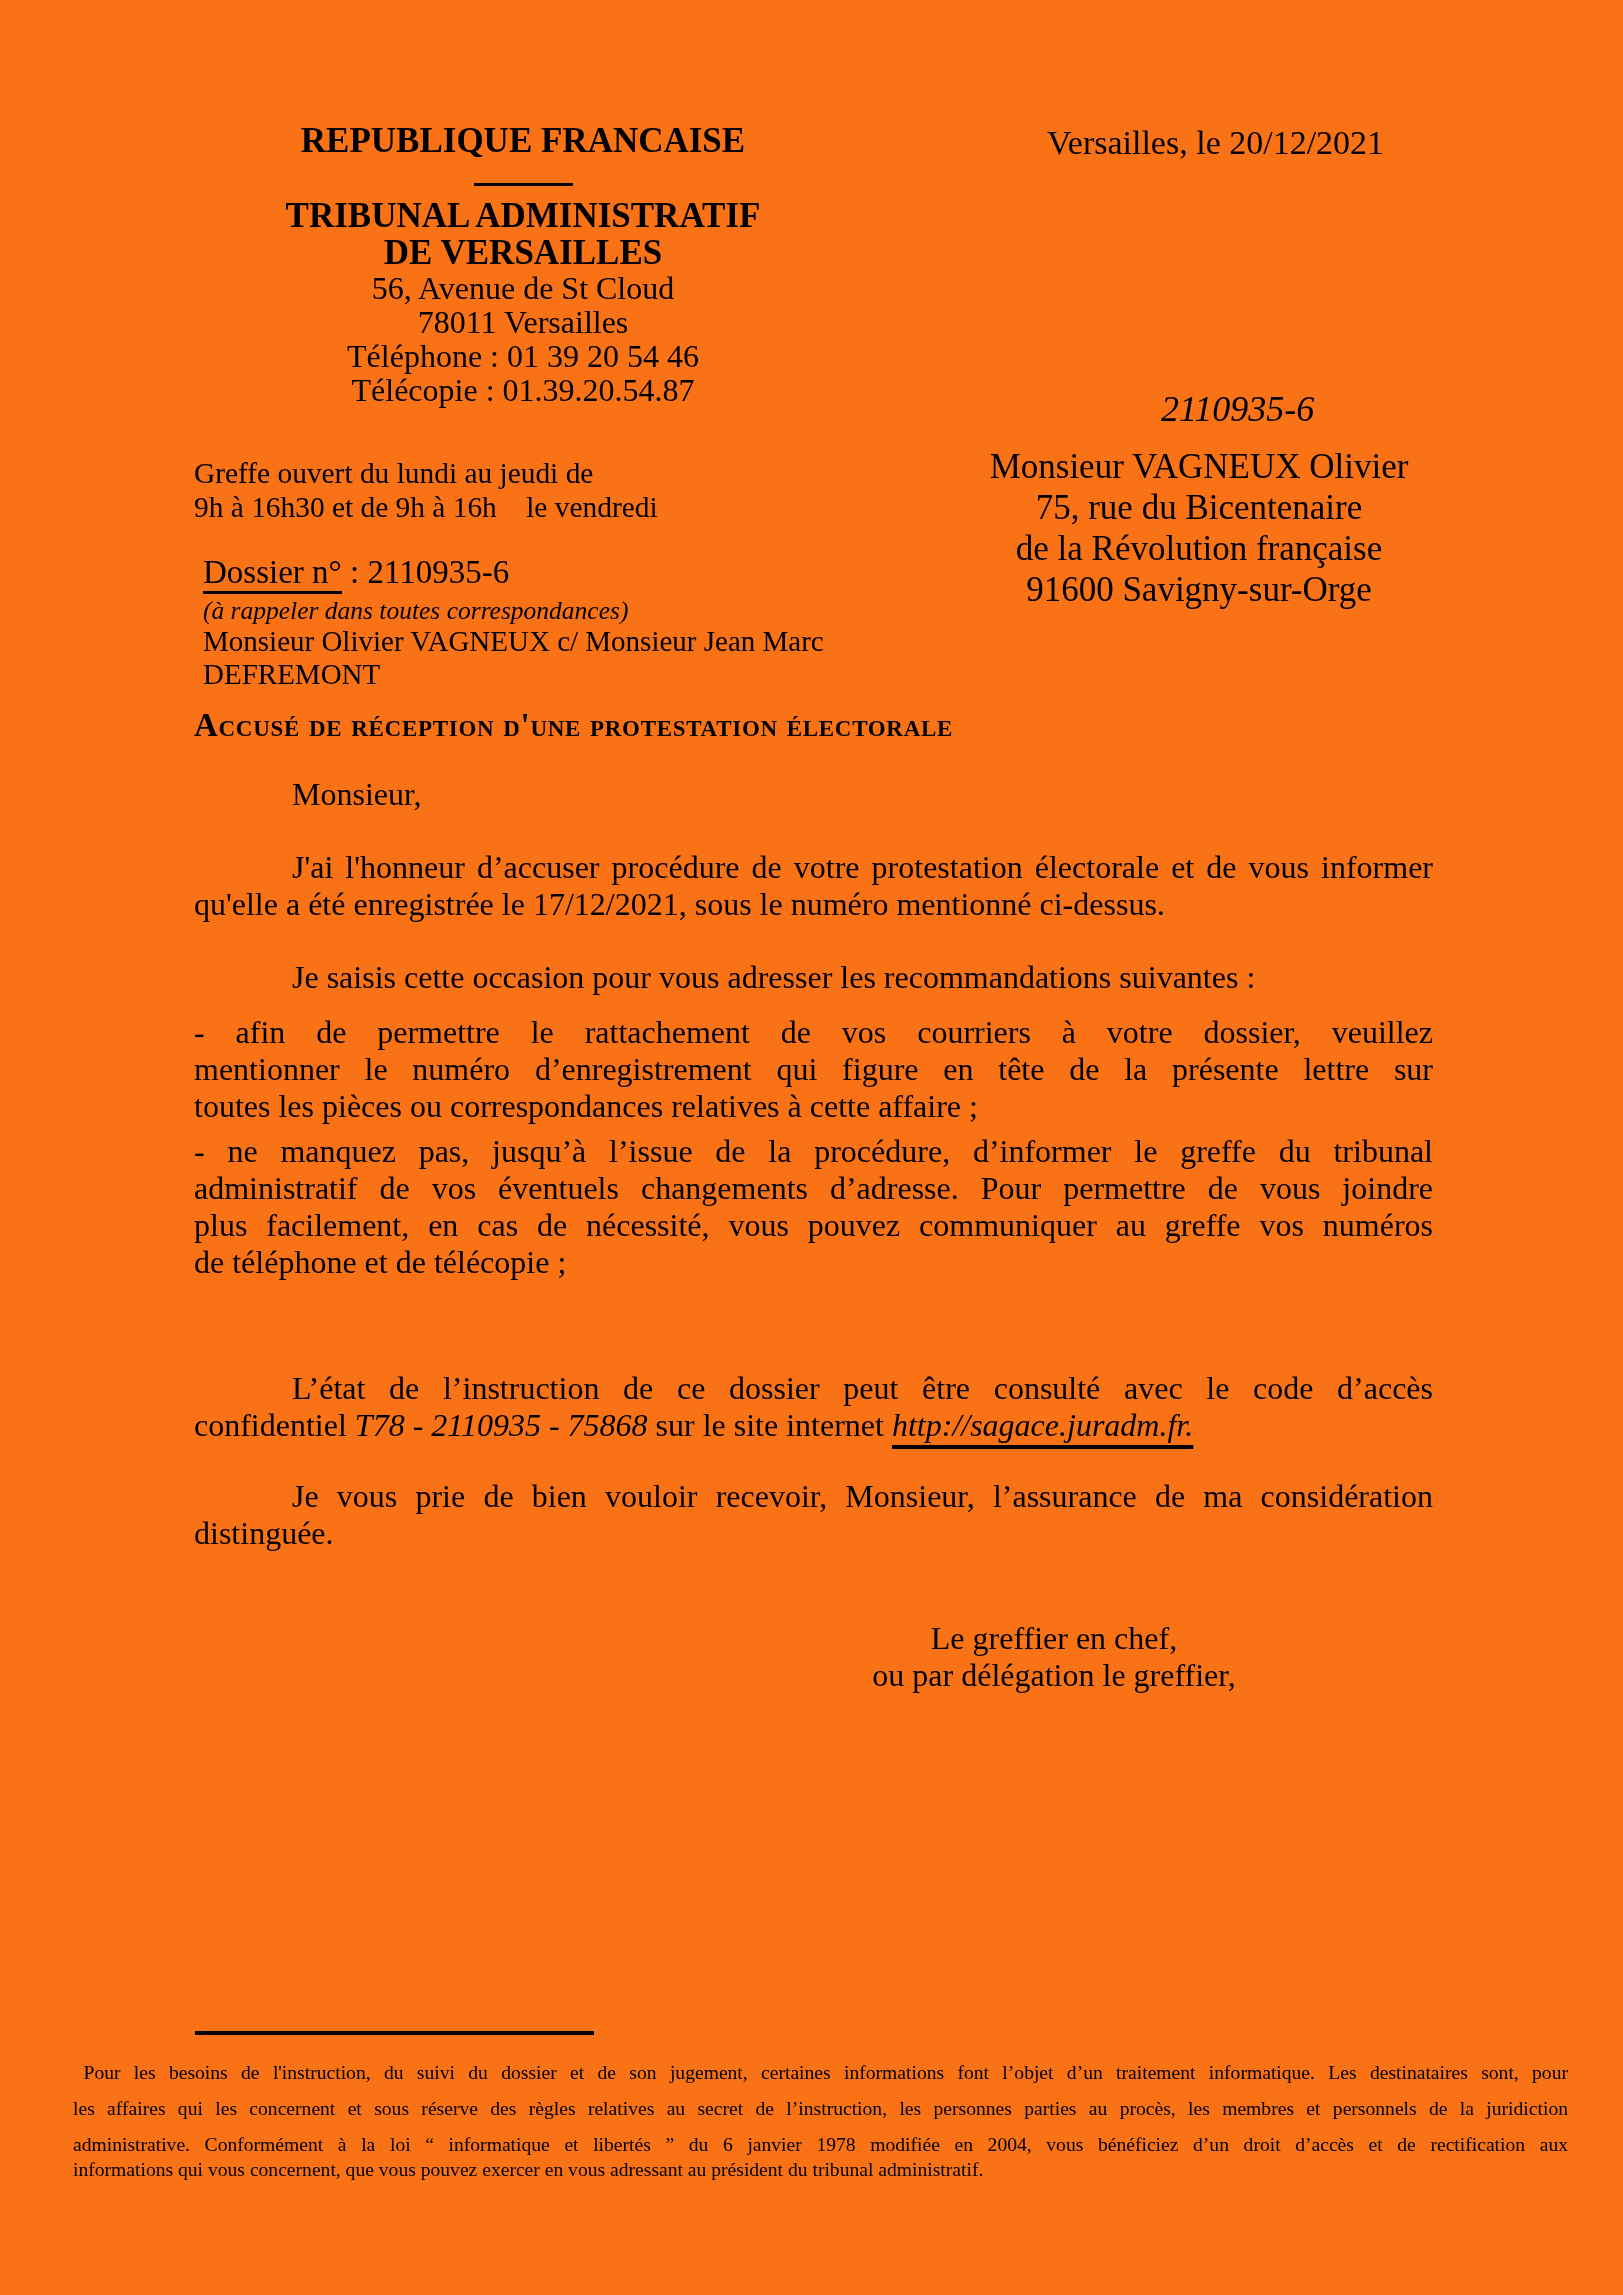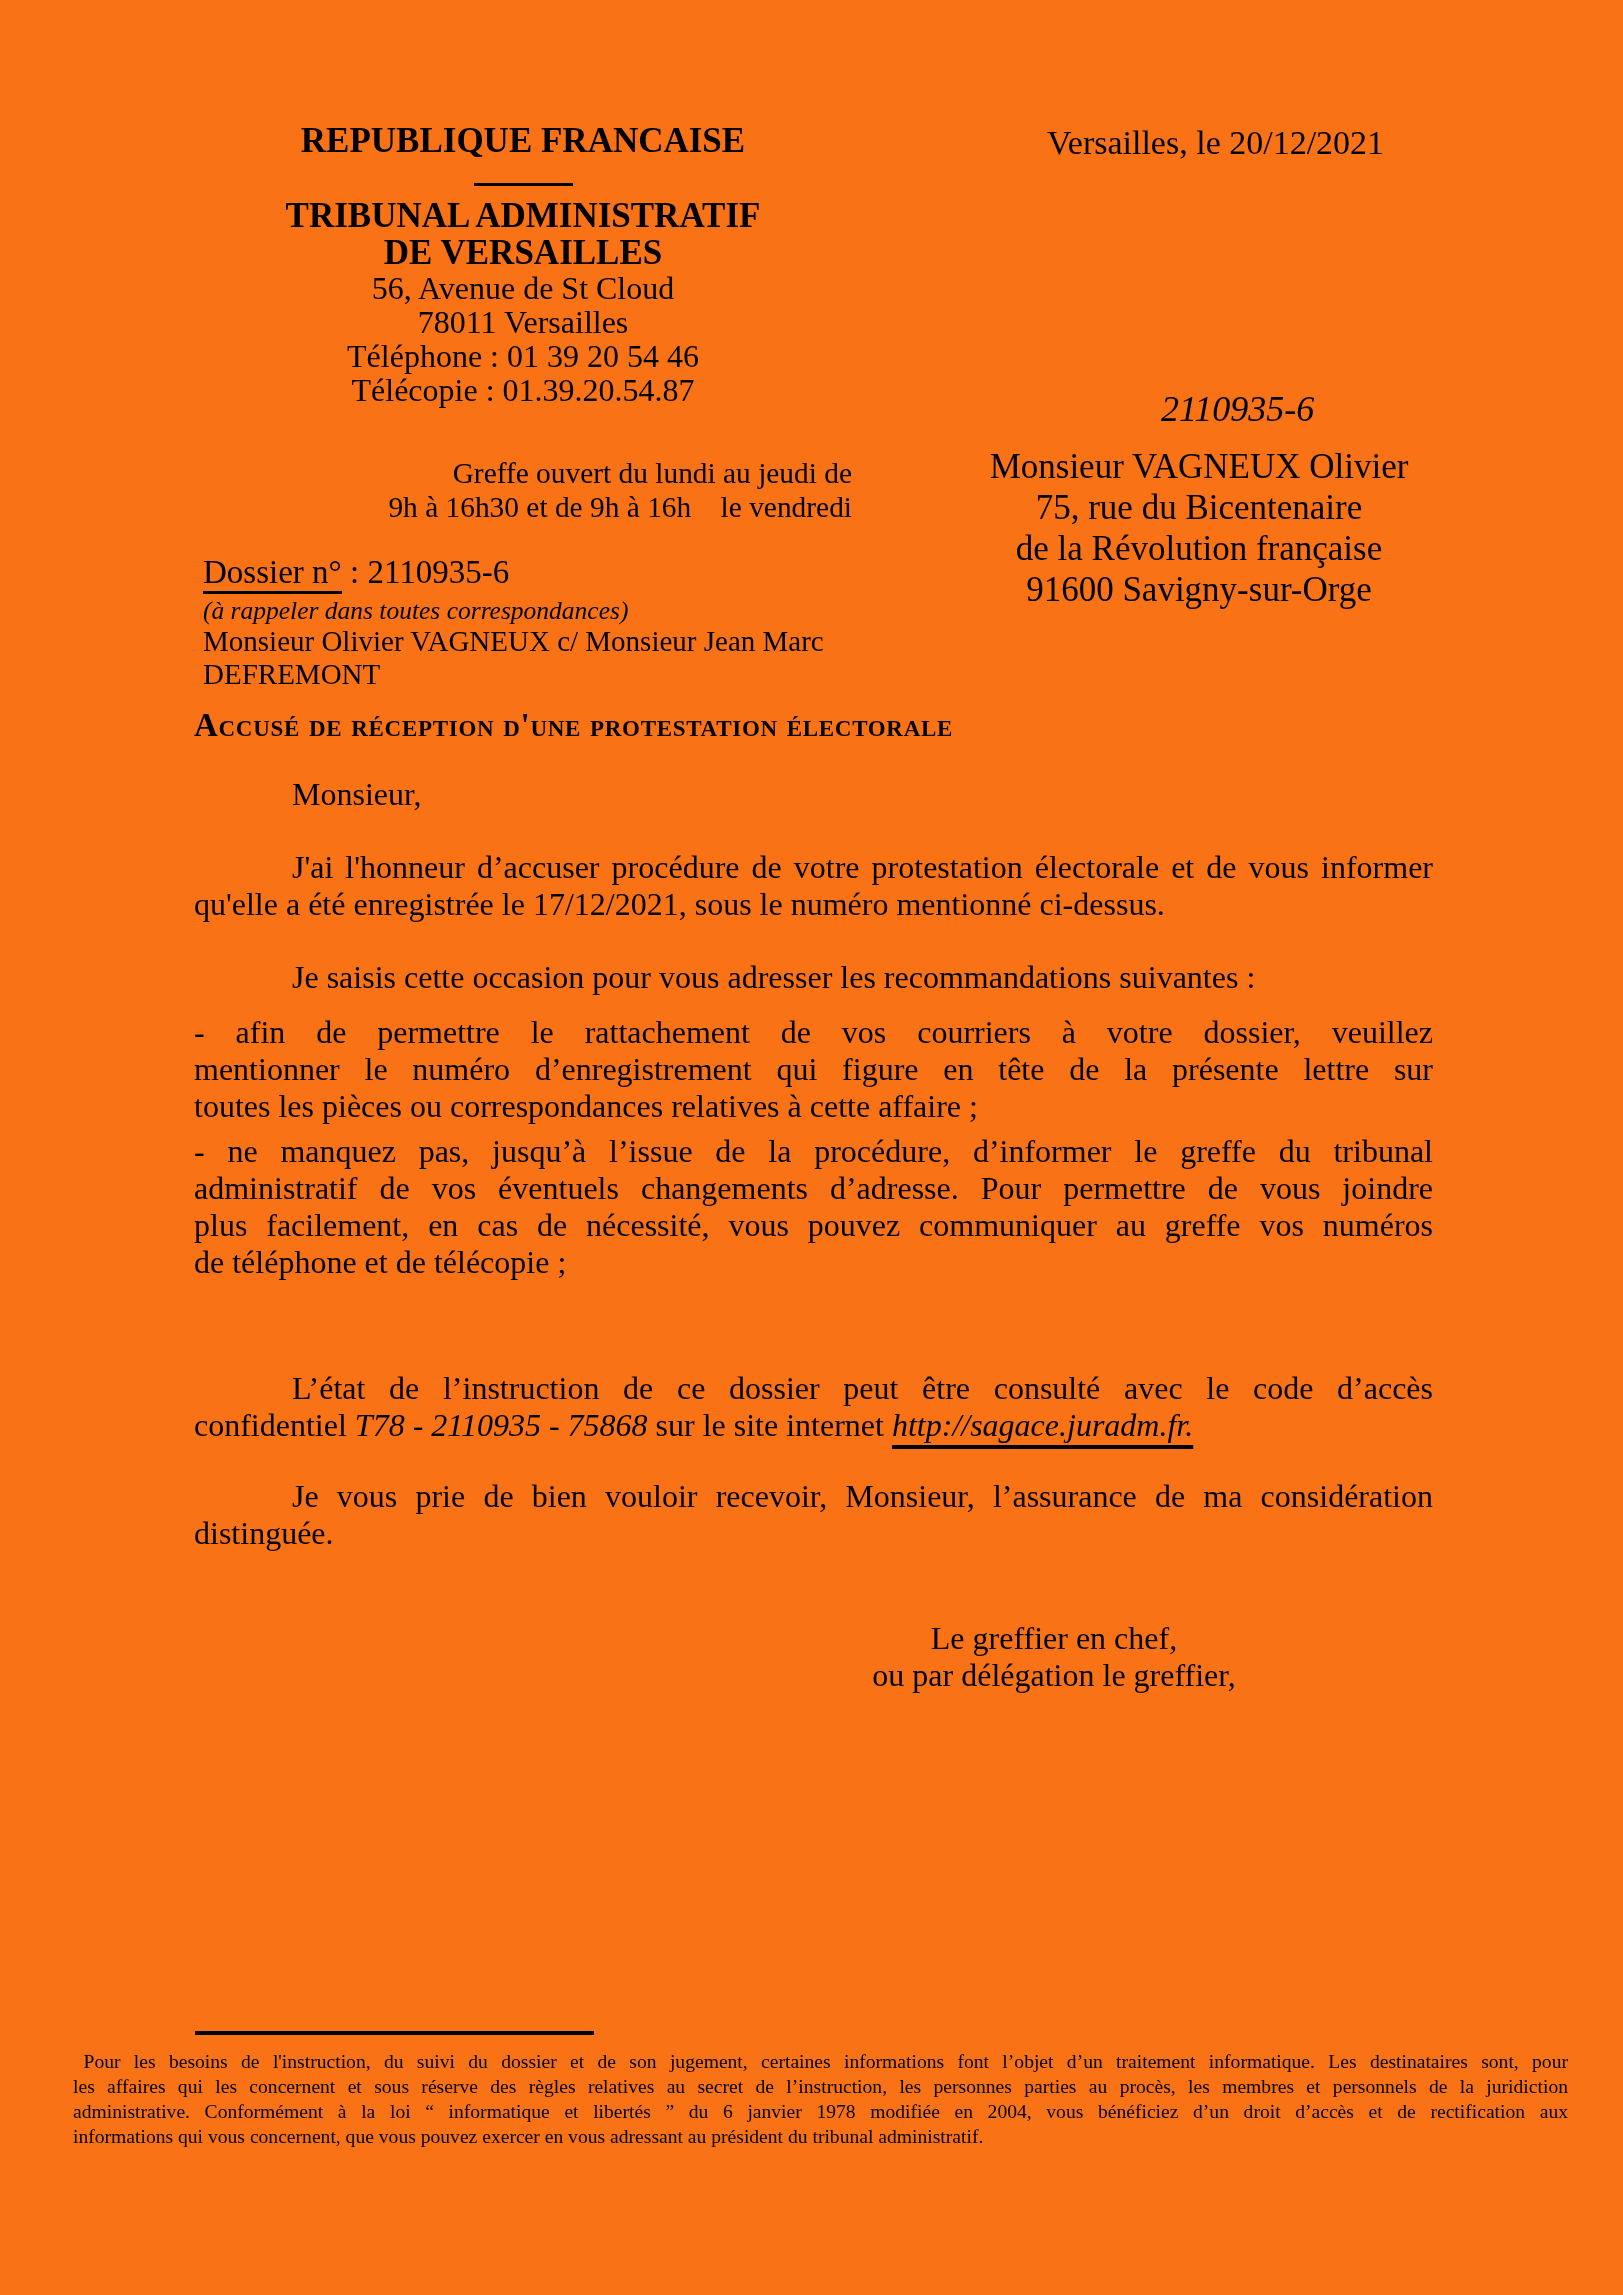--- a/index.html
+++ b/index.html
@@ -6,21 +6,21 @@
   .page{position:relative;width:1623px;height:2295px;background:#f97316;
         font-family:"Liberation Serif","DejaVu Serif",serif;color:#000;overflow:hidden;}
 
   
   .sender{position:absolute;left:194px;top:122px;width:658px;text-align:center;}
   .rep{font-size:35px;line-height:37px;font-weight:bold;}
   .hr-small{width:99px;height:3.3px;background:#000;margin:23.6px auto 11px auto;}
   .court{font-size:35px;line-height:37px;font-weight:bold;}
   .addr{font-size:32px;line-height:34px;}
 
-  .hours{position:absolute;left:194px;top:456px;width:658px;text-align:right;
+  .hours{position:absolute;left:194px;top:456px;width:658px;text-align:left;
          font-size:29.4px;line-height:34px;}
 
   .dossier{position:absolute;left:203px;top:553px;}
   .d1{font-size:33px;line-height:38px;}
   .ul-dossier{border-bottom:3.3px solid #000;padding-bottom:1px;}
   .d2{font-size:25.5px;line-height:29px;margin-top:5.2px;font-style:italic;}
   .d3{font-size:29px;line-height:33px;}
 
   .dateline{position:absolute;left:1047px;top:124px;font-size:34px;line-height:37px;}
   .refnum{position:absolute;left:1161px;top:388px;font-size:36px;font-style:italic;}
@@ -38,21 +38,21 @@
   .line.indent{padding-left:98px;}
   .it{font-style:italic;}
   .ulink{text-decoration:underline;text-decoration-thickness:3.9px;text-underline-offset:9.2px;}
 
   .signature{position:absolute;left:753px;top:1620px;width:602px;text-align:center;
              font-size:32px;line-height:37px;}
 
   .footrule{position:absolute;left:195px;top:2031px;width:399px;height:3.9px;background:#000;}
   .footnote{position:absolute;left:73px;top:2049px;width:1495px;font-size:19.6px;line-height:25px;}
   .fline{text-align:left;}
-  .fline.just{text-align:justify;text-align-last:justify;}
+  .fline.just{text-align:justify;text-align-last:justify;margin-top:11px;}
   .fline.findent{text-indent:10.5px;}
 </style>
 </head>
 <body>
 
 <div class="page">
 
   <div class="sender">
     <div class="rep">REPUBLIQUE FRANCAISE</div>
     <div class="hr-small"></div>

